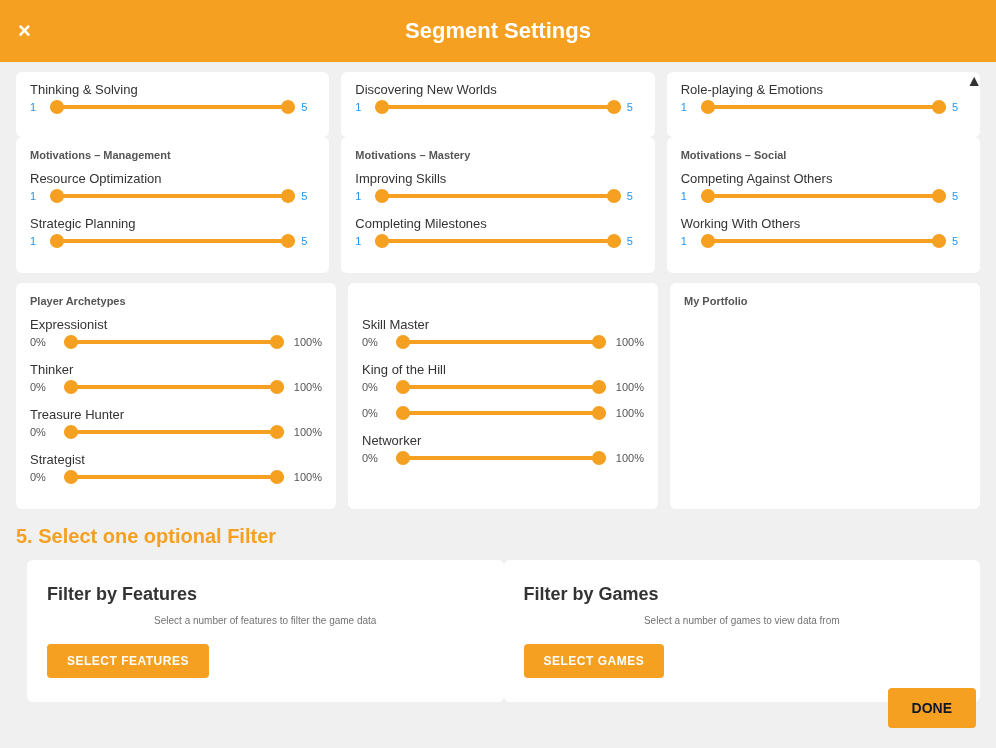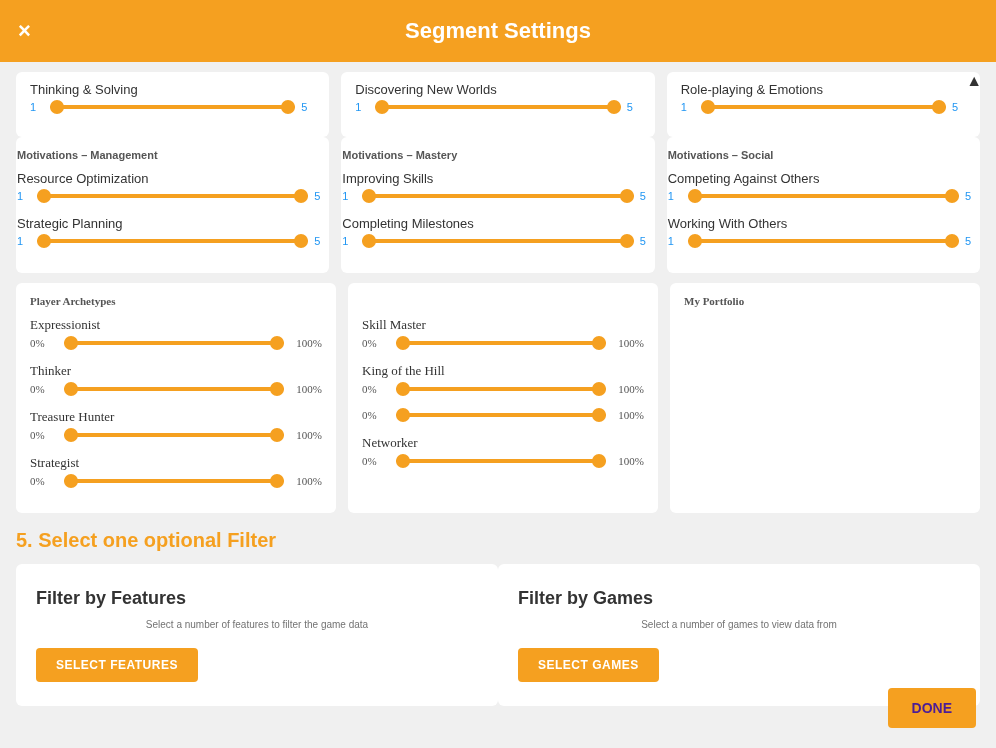--- a/index.html
+++ b/index.html
@@ -97,30 +97,29 @@
     
     .three-col {
       display: flex;
       gap: 12px;
       margin-bottom: 10px;
     }
 
     .col-card {
       background: white;
       border-radius: 6px;
-      padding: 12px 1px;
+      padding: 12px 14px;
       flex: 1;
     }
 
     
     .bottom-section {
       display: flex;
       gap: 12px;
       margin-bottom: 10px;
-      font-family: Liberation Serif, serif;
     }
 
     .archetype-card {
       background: white;
       border-radius: 6px;
       padding: 12px 14px;
       flex: 0 0 320px;
     }
 
     .archetype-card-mid {
@@ -179,20 +178,21 @@
       font-size: 20px;
       font-weight: bold;
       color: #f5a020;
       margin: 16px 0 12px 0;
     }
 
     .filter-row {
       display: flex;
       gap: 0;
       margin-bottom: 16px;
+      margin-left: 11px;
     }
 
     .filter-card {
       background: white;
       border-radius: 6px;
       padding: 24px 20px;
       flex: 1;
     }
 
     .filter-card-title {
@@ -221,21 +221,21 @@
       text-transform: uppercase;
       letter-spacing: 0.5px;
     }
 
     
     .done-btn {
       position: fixed;
       bottom: 20px;
       right: 20px;
       background: #f5a020;
-      color: #4c1d95;
+      color: #0f172a;
       border: none;
       padding: 12px 24px;
       font-size: 14px;
       font-weight: bold;
       border-radius: 4px;
       cursor: pointer;
       text-transform: uppercase;
     }
 
     

